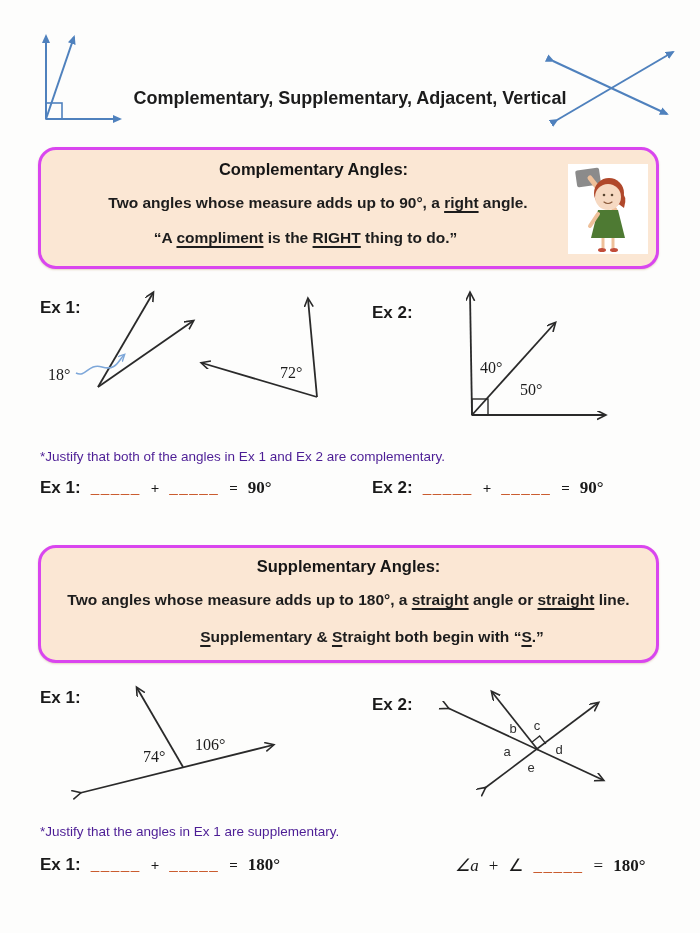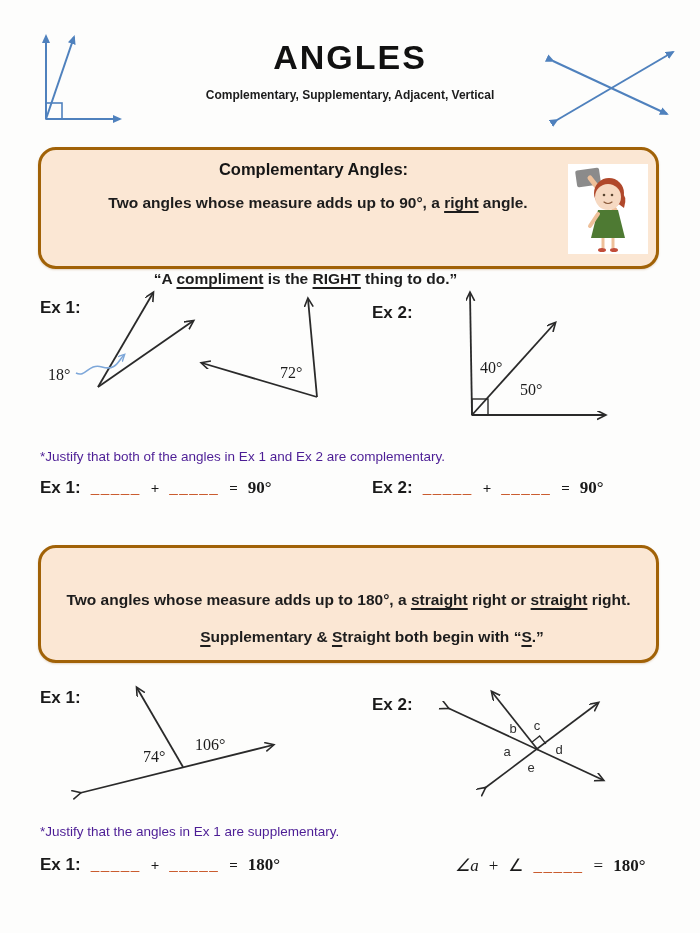--- a/index.html
+++ b/index.html
@@ -3,22 +3,22 @@
 <meta charset="utf-8">
 <style>
   html,body{margin:0;padding:0;background:#ffffff;}
   .page{position:relative;width:700px;height:933px;background:#fdfdfc;overflow:hidden;
         font-family:"Liberation Sans",sans-serif;color:#222;}
   .abs{position:absolute;}
   .comic{font-family:"Liberation Sans",sans-serif;}
   .u{text-decoration:underline;text-underline-offset:3px;text-decoration-thickness:1.5px;}
   .page-title{left:0;right:0;top:38px;text-align:center;font-size:34px;font-weight:bold;
               letter-spacing:2px;color:#111;}
-  .subtitle{left:0;right:0;top:88px;text-align:center;font-size:12px;font-weight:bold;color:#1c1c1c;}
-  .infobox{background:#fbe7d4;border:3px solid #a16207;border-radius:18px;box-shadow:0 1px 2px rgba(150,90,30,.25);}
+  .subtitle{left:0;right:0;top:88px;text-align:center;font-size:18px;font-weight:bold;color:#1c1c1c;}
+  .infobox{background:#fbe7d4;border:3px solid #d946ef;border-radius:18px;box-shadow:0 1px 2px rgba(150,90,30,.25);}
   .box-title{left:0;right:0;text-align:center;font-size:16.5px;font-weight:bold;color:#161616;}
   .box-line{left:0;right:0;text-align:center;font-size:15.5px;font-weight:bold;color:#1d1d1d;}
   .ex-label{font-size:17px;font-weight:bold;color:#1a1a1a;}
   .justify-text{font-size:13.5px;color:#4c1d95;}
   .eq{font-family:"Liberation Serif",serif;font-size:17px;color:#1a1a1a;display:inline-flex;
       align-items:baseline;gap:10px;}
   .eq .eq-label{font-family:"Liberation Sans",sans-serif;font-weight:bold;font-size:17px;}
   .eq .blank{letter-spacing:1.5px;color:#c2410c;}
   .eq .rhs{font-weight:bold;}
   .eq .op{font-weight:bold;font-size:15px;}
@@ -38,41 +38,40 @@
       </marker>
     </defs>
     <g stroke="#4f81bd" stroke-width="2" fill="none">
       <line x1="28" y1="97" x2="28" y2="14" marker-end="url(#bluehead1)"></line>
       <line x1="28" y1="97" x2="56" y2="15" marker-end="url(#bluehead1)"></line>
       <line x1="28" y1="97" x2="102" y2="97" marker-end="url(#bluehead1)"></line>
       <rect x="28" y="81" width="16" height="16" stroke-width="1.6"></rect>
     </g>
   </svg>
 
-  <div class="abs page-title">ANGLES</div>
   <div class="abs subtitle">Complementary, Supplementary, Adjacent, Vertical</div>
 
   <svg class="abs" style="left:543px;top:32px;" width="145" height="95" viewBox="0 0 145 95">
     <defs>
       <marker id="bluehead2" markerWidth="10" markerHeight="10" refX="7" refY="4" orient="auto" markerUnits="userSpaceOnUse">
         <path d="M0,0 L9,4 L0,8 Z" fill="#4f81bd"></path>
       </marker>
     </defs>
     <g stroke="#4f81bd" stroke-width="2" fill="none">
       <line x1="14" y1="88" x2="130" y2="20" marker-start="url(#bluehead2)" marker-end="url(#bluehead2)"></line>
       <line x1="10" y1="29" x2="124" y2="82" marker-start="url(#bluehead2)" marker-end="url(#bluehead2)"></line>
     </g>
   </svg>
 
   <div class="abs infobox" style="left:38px;top:147px;width:615px;height:116px;">
     <div class="abs box-title" style="top:10px;right:70px;">Complementary Angles:</div>
     <div class="abs box-line" style="top:44px;right:61px;">
       <span>Two angles whose measure adds up to 90°, a </span><span class="u">right</span><span> angle.</span>
     </div>
-    <div class="abs box-line" style="top:79px;right:86px;margin-top:41px;">
+    <div class="abs box-line" style="top:79px;right:86px;">
       <span>“A </span><span class="u">compliment</span><span> is the </span><span class="u">RIGHT</span><span> thing to do.”</span>
     </div>
 
     <svg class="abs" style="right:8px;top:14px;background:#ffffff;" width="80" height="90" viewBox="0 0 80 90">
       <rect x="0" y="0" width="80" height="90" fill="#ffffff"></rect>
       <rect x="8" y="5" width="24" height="17" rx="2" fill="#8b8b8b" transform="rotate(-8 20 13)"></rect>
       <line x1="47" y1="46" x2="22" y2="14" stroke="#eec09a" stroke-width="5" stroke-linecap="round"></line>
       <circle cx="41" cy="29" r="15" fill="#b0482b"></circle>
       <path d="M52,26 Q60,32 56,44 L48,38 Z" fill="#b0482b"></path>
       <circle cx="40" cy="33" r="13" fill="#f6d9c2"></circle>
@@ -140,22 +139,23 @@
   <div class="abs eq" style="left:372px;top:478px;">
     <span class="eq-label">Ex 2:</span>
     <span class="blank">_____</span>
     <span class="op">+</span>
     <span class="blank">_____</span>
     <span class="op">=</span>
     <span class="rhs">90°</span>
   </div>
 
   <div class="abs infobox" style="left:38px;top:545px;width:615px;height:112px;">
+    <div class="abs box-title" style="top:9px;">Supplementary Angles:</div>
     <div class="abs box-line" style="top:43px;">
-      <span>Two angles whose measure adds up to 180°, a </span><span class="u">straight</span><span> right or </span><span class="u">straight</span><span> right.</span>
+      <span>Two angles whose measure adds up to 180°, a </span><span class="u">straight</span><span> angle or </span><span class="u">straight</span><span> line.</span>
     </div>
     <div class="abs box-line" style="top:80px;margin-left:47px;">
       <span class="u">S</span><span>upplementary &amp; </span><span class="u">S</span><span>traight both begin with “</span><span class="u">S</span><span>.”</span>
     </div>
   </div>
 
   <div class="abs ex-label" style="left:40px;top:688px;">Ex 1:</div>
   <div class="abs ex-label" style="left:372px;top:695px;">Ex 2:</div>
 
   <svg class="abs" style="left:55px;top:673px;" width="310" height="130" viewBox="0 0 310 130">

